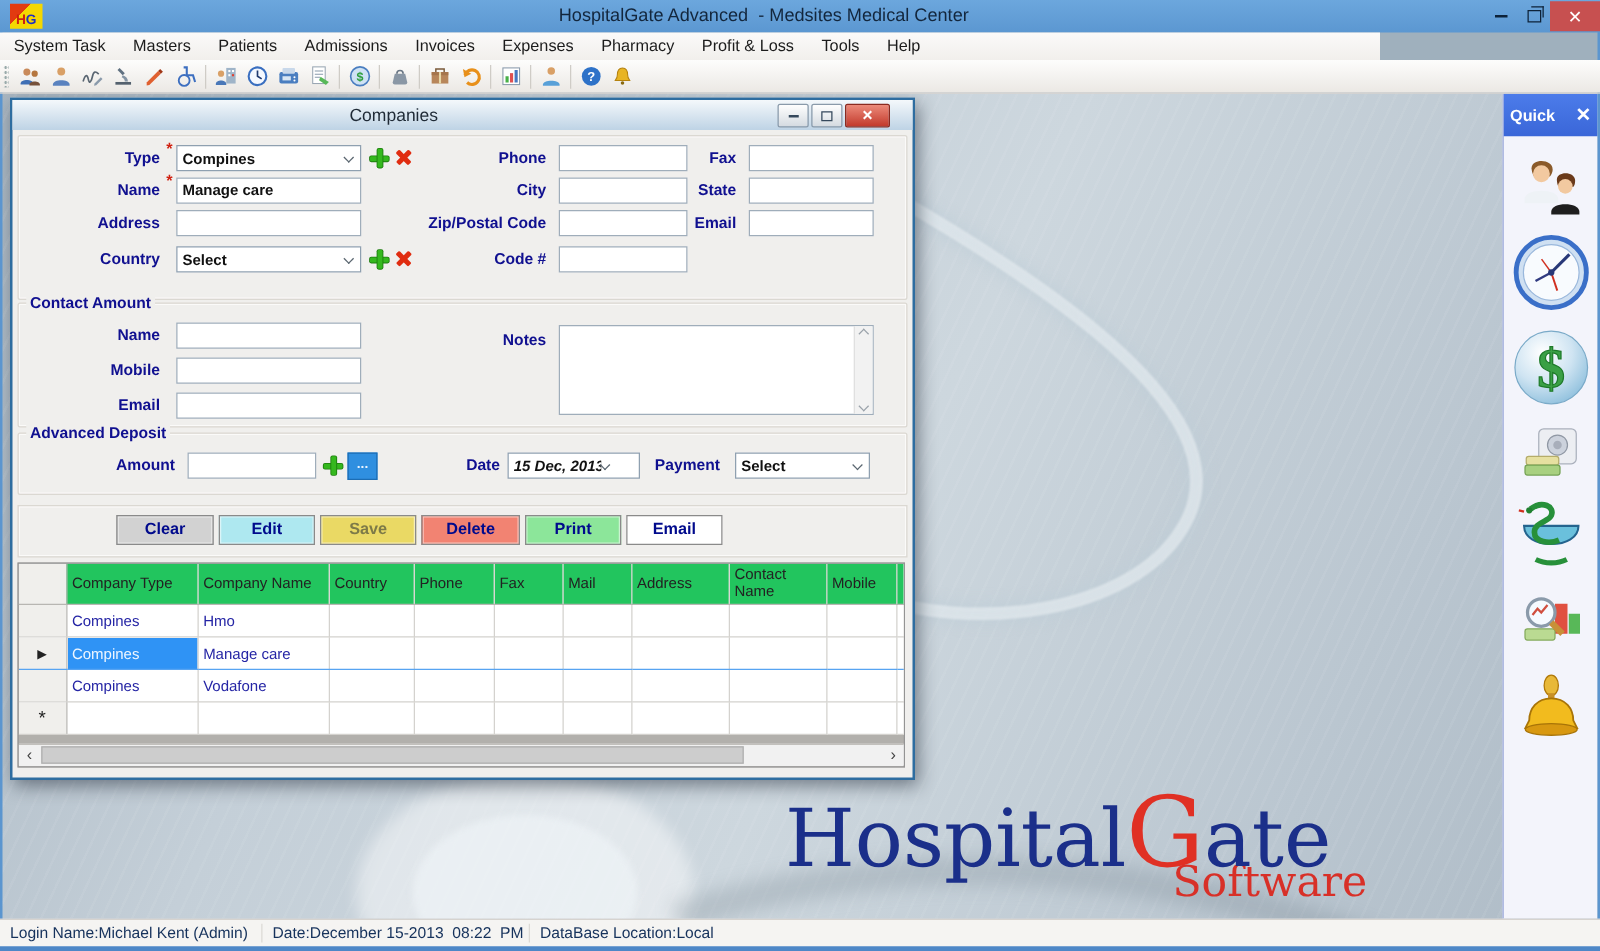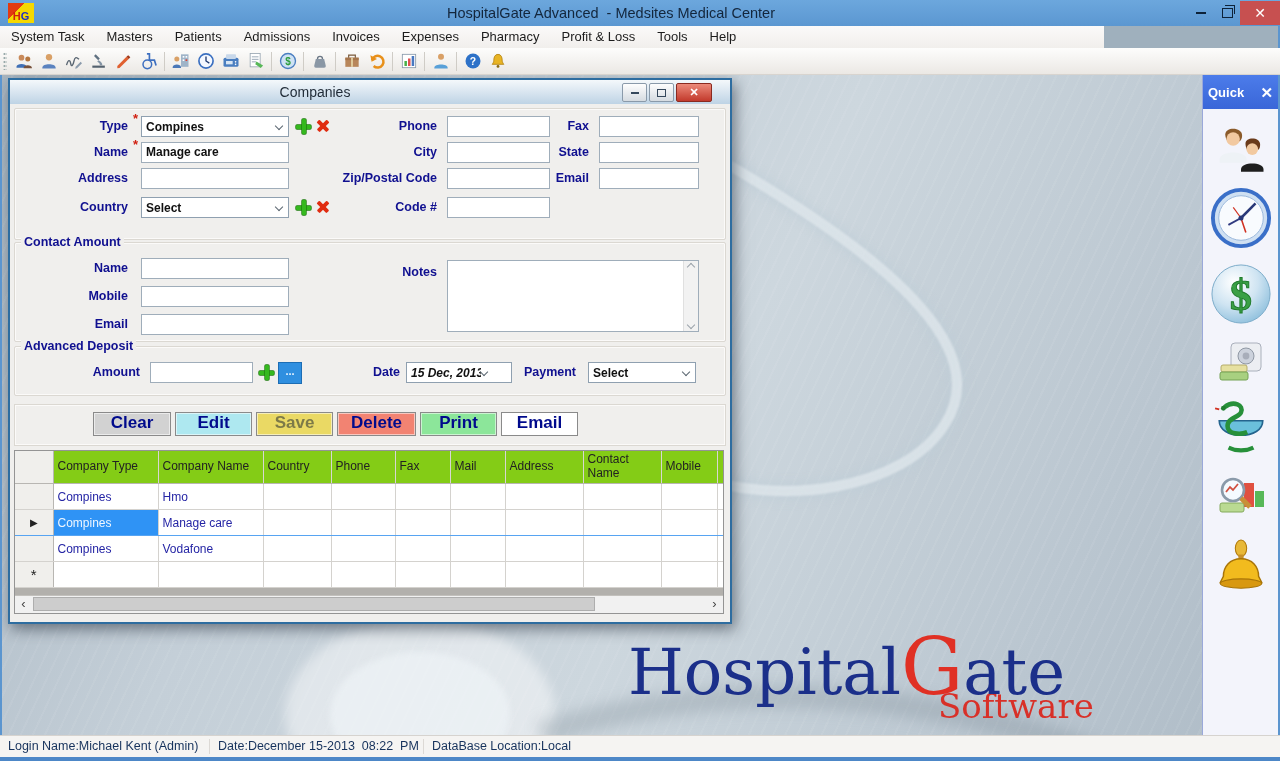--- a/index.html
+++ b/index.html
@@ -64,32 +64,32 @@
   .icn-plus:after{content:"";position:absolute;left:5.5px;top:0;width:4px;height:15px;background:#35b81e;border-radius:1px;box-shadow:0 0 0 .7px #1d7d0e;}
   .icn-x{position:absolute;width:16px;height:16px;}
   .icn-x:before,.icn-x:after{content:"";position:absolute;left:1px;top:6px;width:14px;height:3.6px;background:#e02c10;border-radius:1px;}
   .icn-x:before{transform:rotate(45deg);} .icn-x:after{transform:rotate(-45deg);}
   #browse-btn{position:absolute;width:22px;height:20px;background:#2f8fe0;border:1px solid #1c6db4;color:#eaf4ff;font-weight:bold;font-size:11px;text-align:center;line-height:16px;}
   .notes{position:absolute;background:#fff;border:1px solid #9fadba;box-sizing:border-box;}
   .notes .vsb{position:absolute;right:0;top:0;bottom:0;width:15px;background:#f2f2f2;border-left:1px solid #e0e0e0;display:flex;flex-direction:column;justify-content:space-between;align-items:center;padding:3px 0;box-sizing:border-box;}
   .notes .vsb .chev{margin:0;border-color:#9aa2aa;}
 
   #btn-panel{position:absolute;left:4px;top:324px;width:710px;height:40px;border:1px solid #dbd8d2;box-shadow:inset 0 0 0 1px #fbfaf9;}
-  .act-btn{position:absolute;top:7px;height:22px;border:1px solid #8a8a8a;box-shadow:inset 0 0 0 1px rgba(255,255,255,.55);font-weight:bold;font-size:17px;color:#000a8c;text-align:center;line-height:20px;}
+  .act-btn{position:absolute;top:7px;height:22px;border:1px solid #8a8a8a;box-shadow:inset 0 0 0 1px rgba(255,255,255,.55);font-weight:bold;font-size:13px;color:#000a8c;text-align:center;line-height:20px;}
   #btn-clear{left:78px;width:76px;background:#d2d2d2;}
   #btn-edit{left:160px;width:75px;background:#aee8f0;}
   #btn-save{left:241px;width:75px;background:#ead964;color:#7d7a48;}
   #btn-delete{left:322px;width:77px;background:#f28372;}
   #btn-print{left:405px;width:75px;background:#8ce69a;}
   #btn-email{left:486px;width:75px;background:#ffffff;}
 
   
   #grid{position:absolute;left:4px;top:370px;width:710px;height:164px;border:1px solid #949494;background:#b2b0ac;box-sizing:border-box;overflow:hidden;}
   #grid table{border-collapse:collapse;table-layout:fixed;width:708px;background:#fff;font-size:12px;}
-  #grid th{background:#84cc16;border-right:1px solid #d8d6d2;border-bottom:1px solid #b8b6b2;font-weight:normal;text-align:left;padding:1px 4px;color:#222;height:30px;line-height:1.15;vertical-align:middle;}
+  #grid th{background:#22c55e;border-right:1px solid #d8d6d2;border-bottom:1px solid #b8b6b2;font-weight:normal;text-align:left;padding:1px 4px;color:#222;height:30px;line-height:1.15;vertical-align:middle;}
   #grid td{border-right:1px solid #d4d2ce;border-bottom:1px solid #d4d2ce;height:25px;padding:0 4px;background:#fff;color:#2525a5;overflow:hidden;white-space:nowrap;}
   #grid .selcol{background:#f0efec;border-right:1px solid #b8b6b2;text-align:center;color:#222;}
   #grid tr.current td{border-top:1px solid #57a4f2;border-bottom:1px solid #57a4f2;}
   #grid td.selcell{background:#2f93f5;color:#eef6ff;}
   #hscroll{position:absolute;left:0;bottom:0;width:708px;height:17px;background:#f1f1f1;border-top:1px solid #c2c0bc;}
   #hscroll .arr{position:absolute;top:0;width:17px;height:16px;color:#444;font-size:13px;text-align:center;line-height:15px;background:#f1f1f1;}
   #hs-left{left:0;} #hs-right{right:0;}
   #hs-thumb{position:absolute;left:18px;top:1px;width:562px;height:14px;background:#cdcdcd;border:1px solid #aeaeae;box-sizing:border-box;}
 
   

